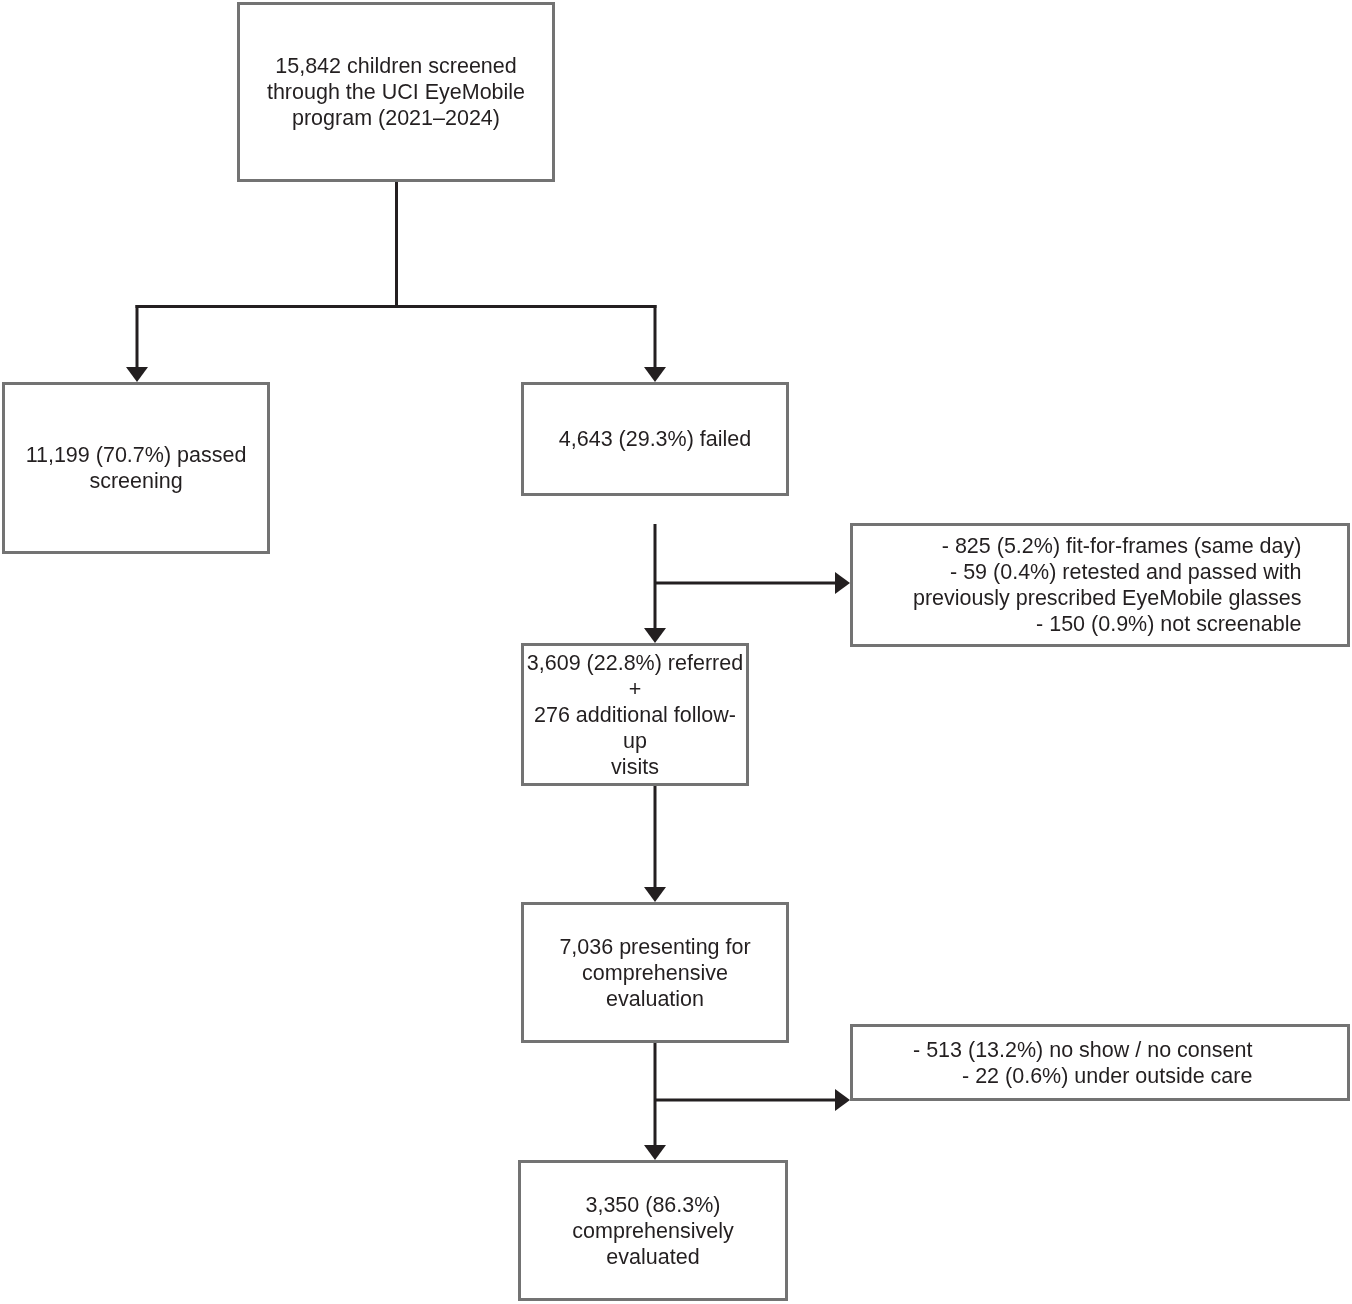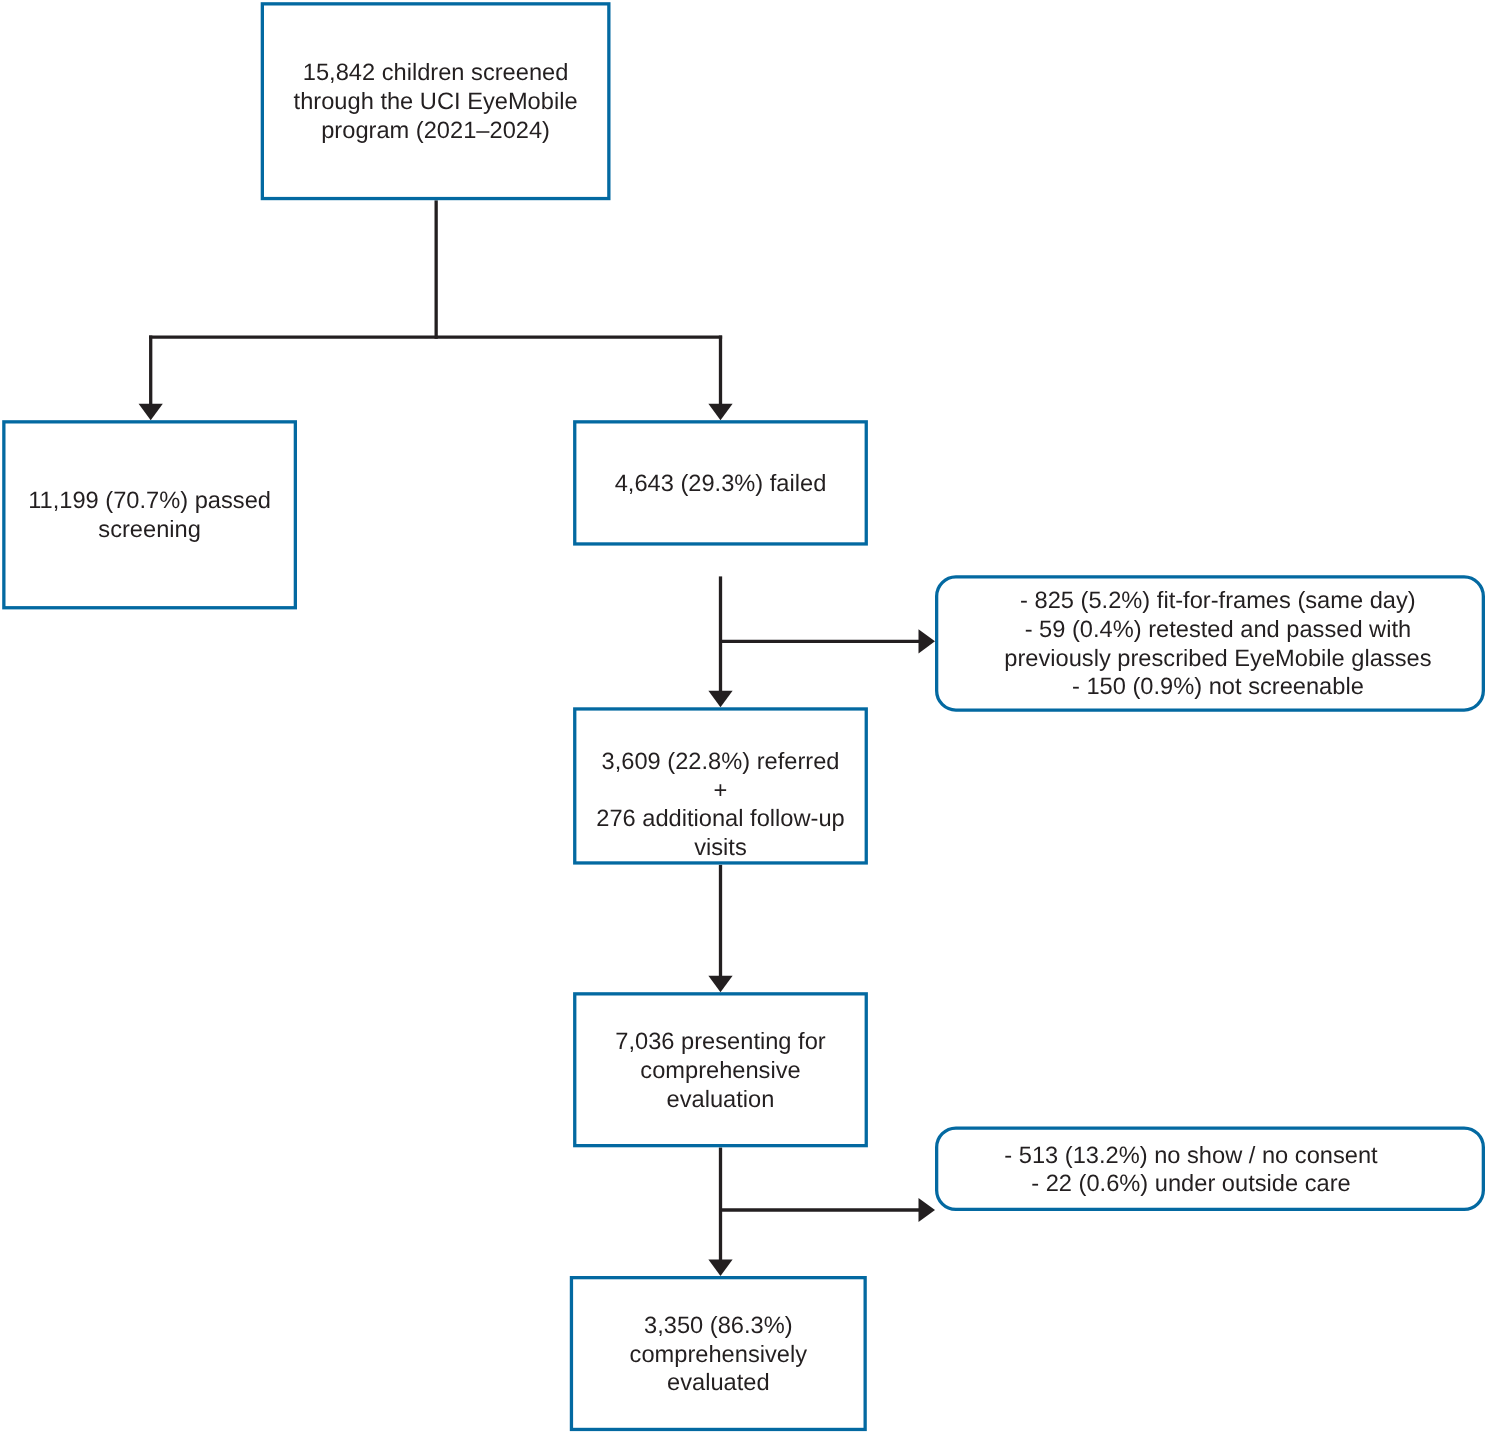--- a/index.html
+++ b/index.html
@@ -16,42 +16,41 @@
     position: absolute;
     left: 0; top: 0;
     width: 1352px; height: 1304px;
     pointer-events: none;
   }
   .connectors line { stroke: #231f20; stroke-width: 3; }
   .connectors polygon { fill: #231f20; stroke: none; }
   .node {
     position: absolute;
     box-sizing: border-box;
-    border: 3px solid #0369a1;
+    border: 3px solid #737373;
     background: #ffffff;
     display: flex;
     align-items: center;
     justify-content: center;
     text-align: center;
     font-size: 21.5px;
     line-height: 26px;
   }
   .node .label { white-space: pre-line; }
   .node.side {
     justify-content: flex-start;
-    text-align: center;
+    text-align: right;
     padding-left: 60px;
     padding-right: 12px;
-    border-radius: 19px;
   }
   #node-screened             { left: 237px; top: 2px;    width: 318px; height: 180px; }
   #node-passed               { left: 2px;   top: 382px;  width: 268px; height: 172px; }
   #node-failed               { left: 521px; top: 382px;  width: 268px; height: 114px; }
   #node-screening-exclusions { left: 850px; top: 523px;  width: 500px; height: 124px; }
-  #node-referred             { left: 521px; top: 643px;  width: 268px; height: 143px; align-items: flex-end; }
+  #node-referred             { left: 521px; top: 643px;  width: 228px; height: 143px; }
   #node-presenting           { left: 521px; top: 902px;  width: 268px; height: 141px; }
   #node-evaluation-exclusions{ left: 850px; top: 1024px; width: 500px; height: 77px; }
   #node-evaluated            { left: 518px; top: 1160px; width: 270px; height: 141px; }
 </style>
 </head>
 <body>
 
 <div class="canvas">
 
   <svg class="connectors" viewBox="0 0 1352 1304" xmlns="http://www.w3.org/2000/svg">

